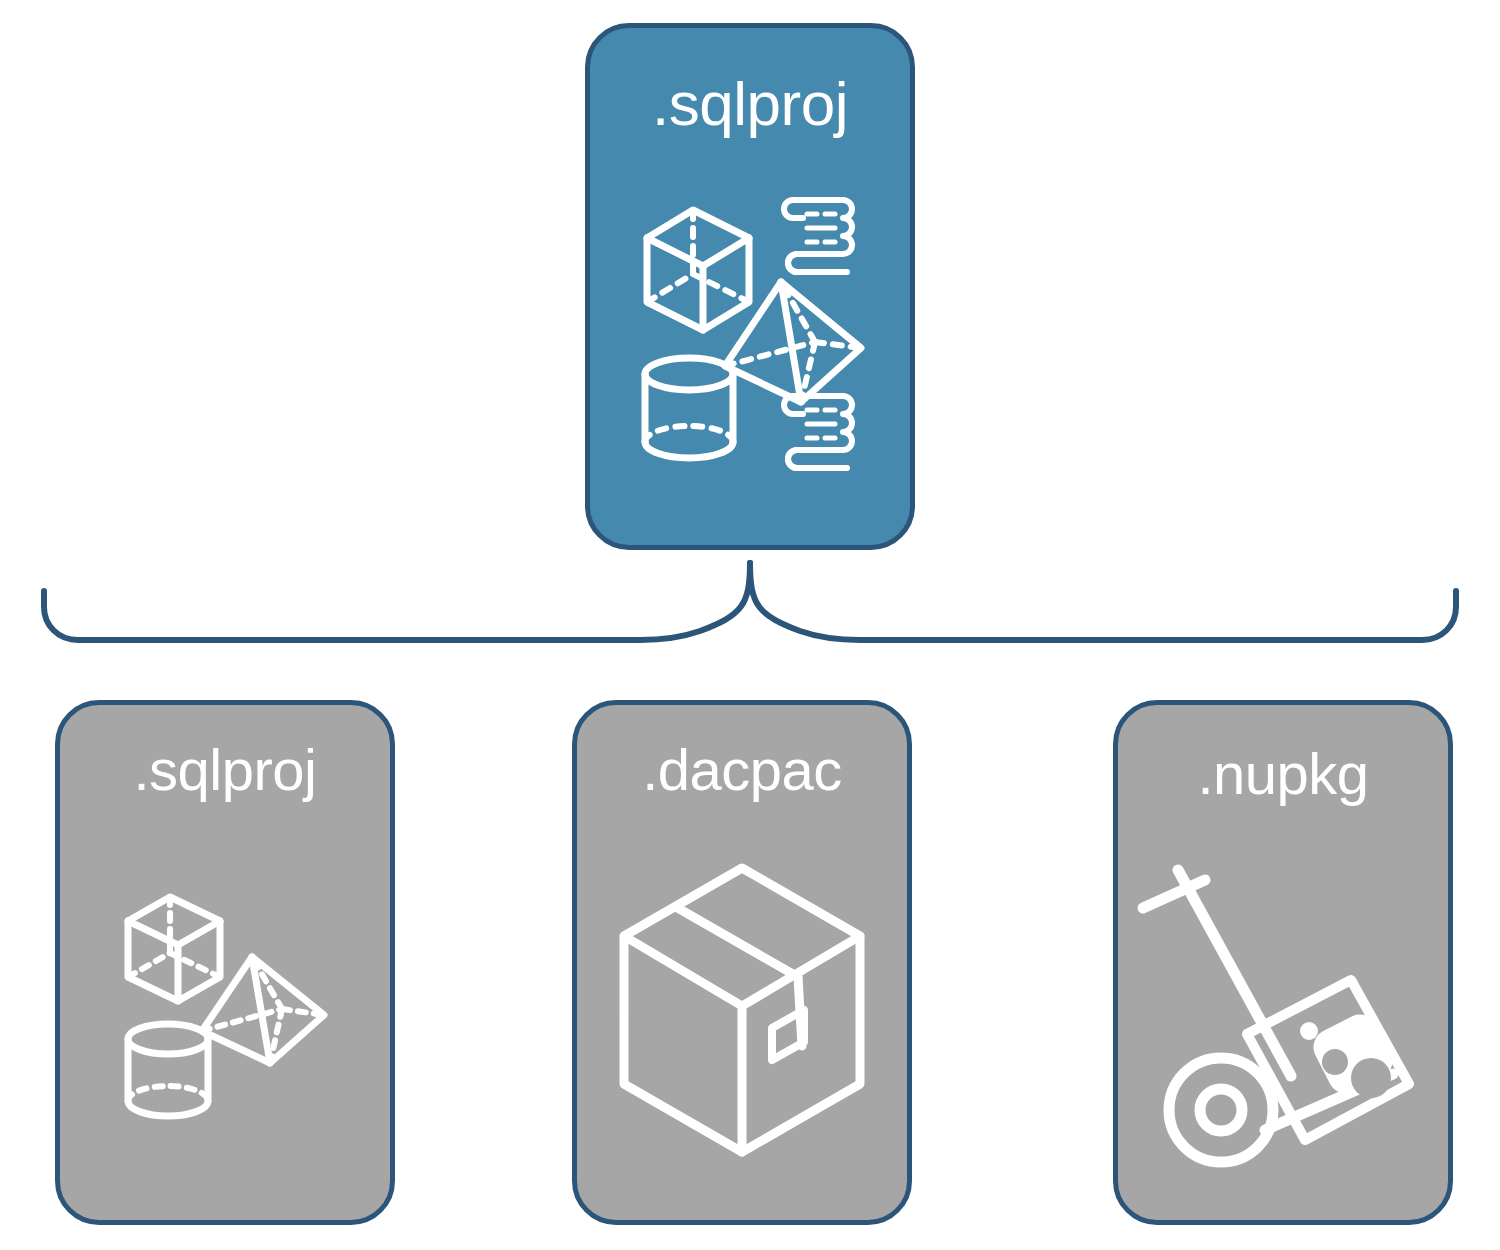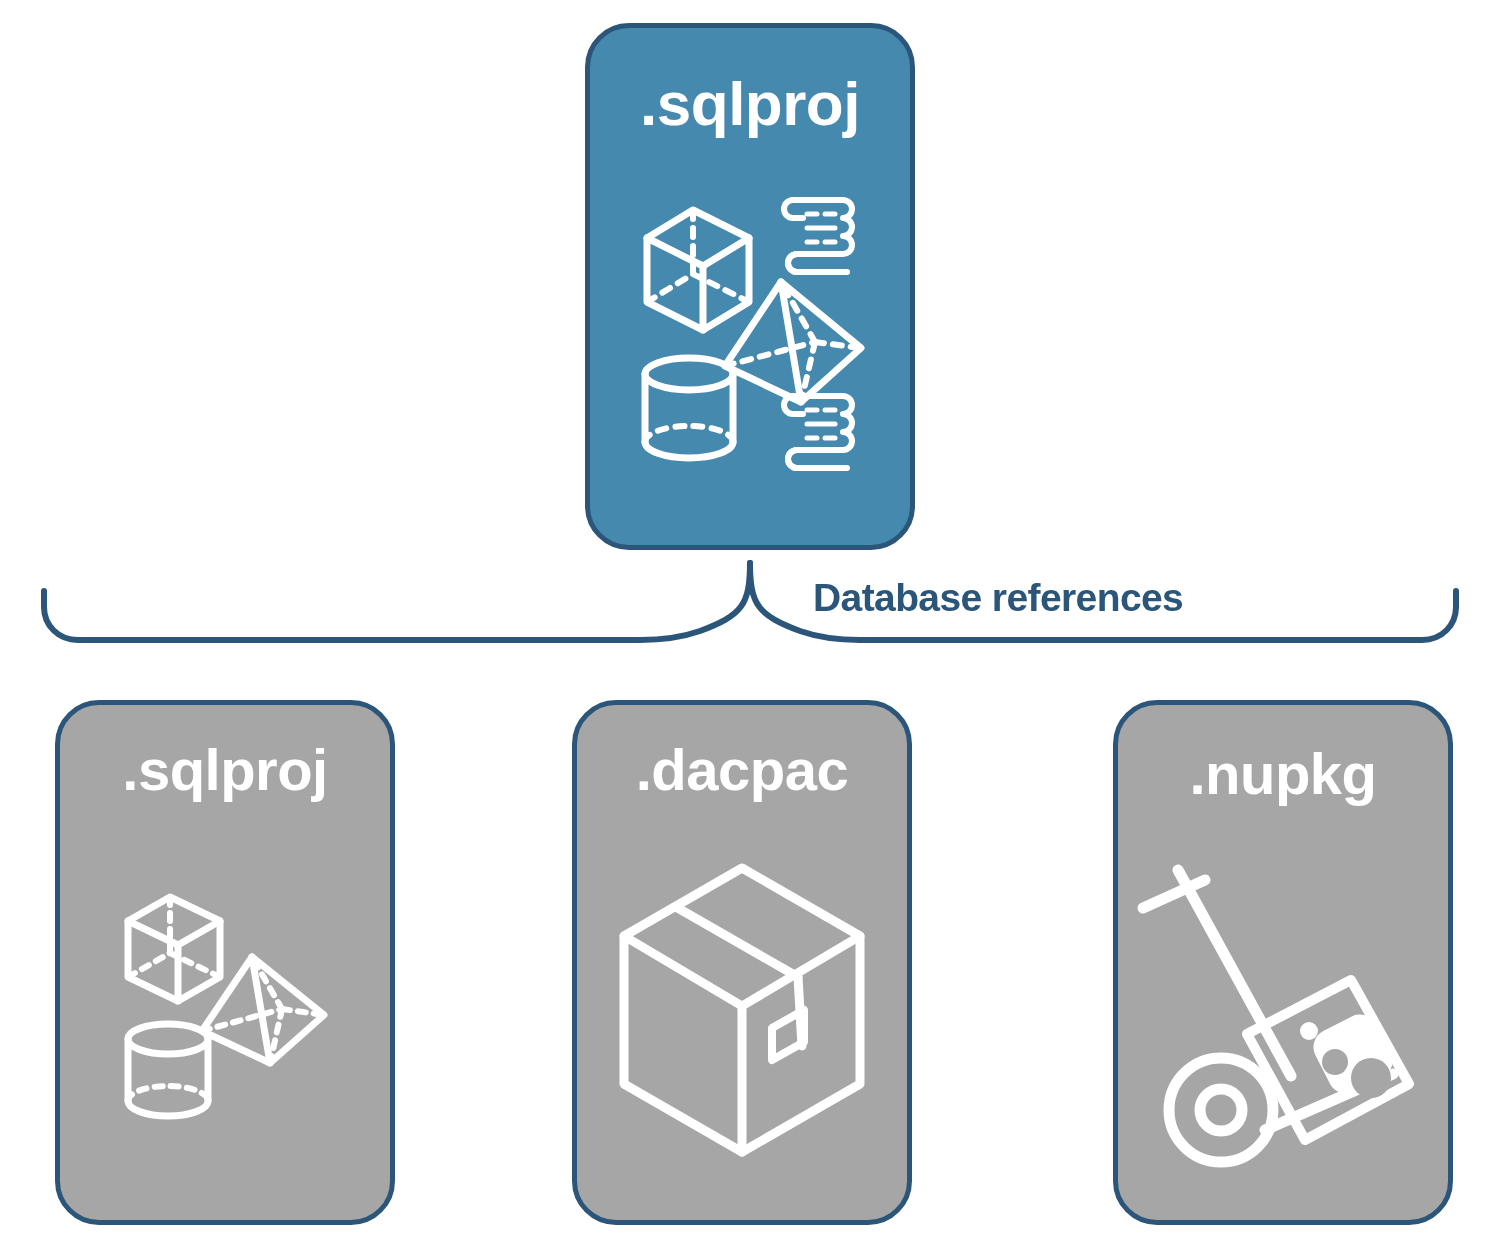--- a/index.html
+++ b/index.html
@@ -40,21 +40,21 @@
     background: #a6a6a6;
   }
 
   #card-sqlproj-root { left: 585px; top: 23px;  width: 330px; height: 527px; }
   #card-sqlproj-ref  { left: 55px;  top: 700px; width: 340px; height: 525px; }
   #card-dacpac       { left: 572px; top: 700px; width: 340px; height: 525px; }
   #card-nupkg        { left: 1113px;top: 700px; width: 340px; height: 525px; }
 
   .card-title {
     color: #ffffff;
-    font-weight: bold;
+    font-weight: normal;
     letter-spacing: -0.5px;
     line-height: 1;
     white-space: nowrap;
     text-align: right;
   }
   #card-sqlproj-root .card-title { font-size: 62px; margin-top: 45px; }
   #card-sqlproj-ref  .card-title { font-size: 58px; margin-top: 36px; }
   #card-dacpac       .card-title { font-size: 58px; margin-top: 36px; }
   #card-nupkg        .card-title { font-size: 58px; margin-top: 40px; }
 
@@ -169,21 +169,20 @@
              C58,95 44,80 44,62
              L44,46" stroke="#2b5579" stroke-width="6" fill="none" stroke-linecap="round"></path>
     <path d="M750,18
              C750,60 758,70 800,86
              C820,93 840,95 860,95
              L1422,95
              C1442,95 1456,80 1456,62
              L1456,46" stroke="#2b5579" stroke-width="6" fill="none" stroke-linecap="round"></path>
   </svg>
 
-  <div id="connector-label">Database references</div>
 
   <div class="card secondary" id="card-sqlproj-ref">
     <div class="card-title">.sqlproj</div>
     <div class="card-art">
       <svg width="230" height="250" viewBox="0 0 230 250" fill="none" stroke="#ffffff" stroke-width="7" stroke-linecap="round" stroke-linejoin="round">
 
         <g>
           <polygon points="18,36 60,12 110,36 110,92 68,116 18,92" fill="none"></polygon>
           <polyline points="18,36 68,60 110,36" fill="none"></polyline>
           <line x1="68" y1="60" x2="68" y2="116"></line>

